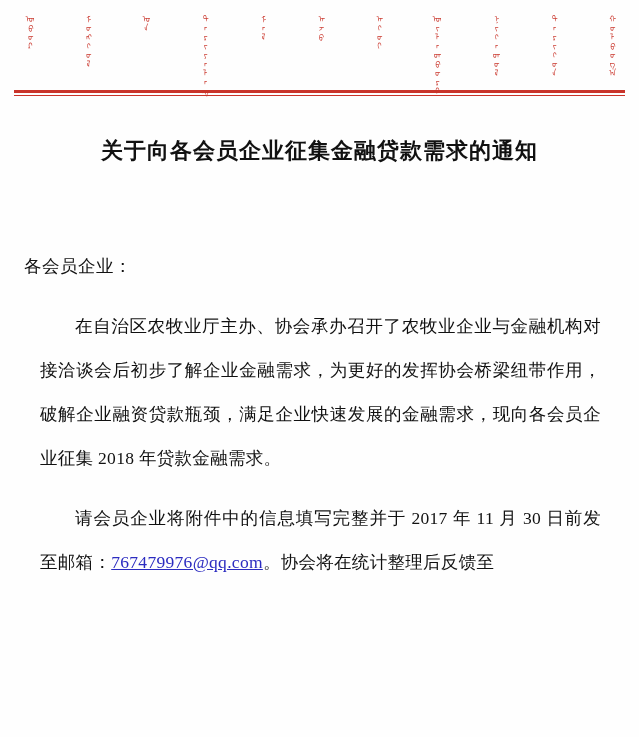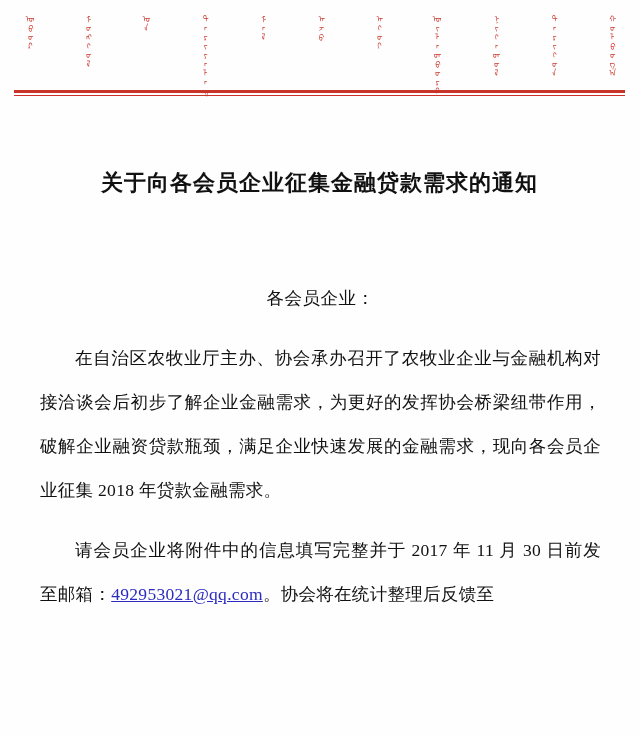--- a/index.html
+++ b/index.html
@@ -70,35 +70,34 @@
     margin-top: 2px;
   }
 
   
   .doc-title {
     text-align: center;
     font-family: "DejaVu Serif", "Liberation Serif", serif;
     font-weight: bold;
     font-size: 22px;
     letter-spacing: 1px;
-    margin-top: 72px;
+    margin-top: 40px;
     color: #111;
     white-space: nowrap;
   }
   .body-block {
     margin-top: 78px;
     padding: 0 22px 0 24px;
     font-size: 17.5px;
     line-height: 44px;
     color: #111;
   }
   .salutation {
     margin: 0;
     letter-spacing: 0.5px;
-    text-align: center;
   }
   .para {
     margin: 16px;
     text-indent: 2em;
     text-align: justify;
     letter-spacing: 0.3px;
   }
   .email-link {
     color: #2b2bc0;
     text-decoration: underline;
@@ -132,16 +131,16 @@
       <div class="rule-thin"></div>
     </div>
 
   </div>
 
   <div class="doc-title">关于向各会员企业征集金融贷款需求的通知</div>
 
   <div class="body-block">
     <p class="salutation">各会员企业：</p>
     <p class="para">在自治区农牧业厅主办、协会承办召开了农牧业企业与金融机构对接洽谈会后初步了解企业金融需求，为更好的发挥协会桥梁纽带作用，破解企业融资贷款瓶颈，满足企业快速发展的金融需求，现向各会员企业征集 2018 年贷款金融需求。</p>
-    <p class="para"><span>请会员企业将附件中的信息填写完整并于 2017 年 11 月 30 日前发至邮箱：</span><a class="email-link" href="#">492953021@qq.com</a><span>。协会将在统计整理后反馈至</span></p>
+    <p class="para"><span>请会员企业将附件中的信息填写完整并于 2017 年 11 月 30 日前发至邮箱：</span><a class="email-link" href="#">767479976@qq.com</a><span>。协会将在统计整理后反馈至</span></p>
   </div>
 
 </div>
 
 </body></html>

